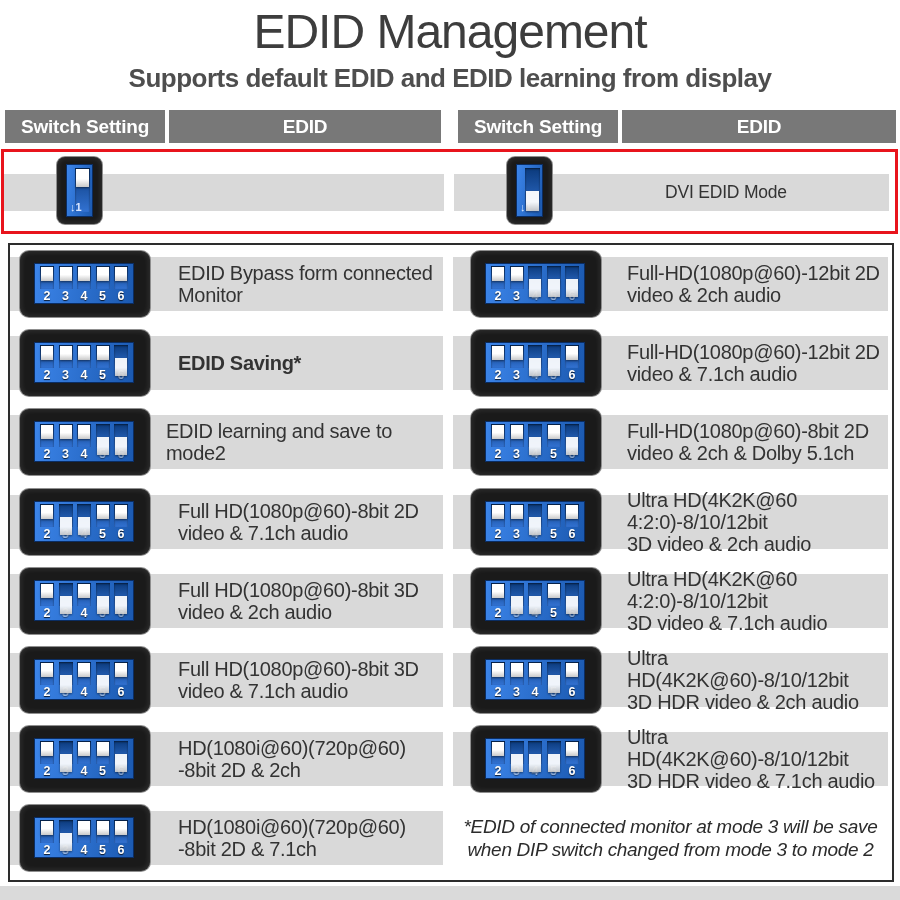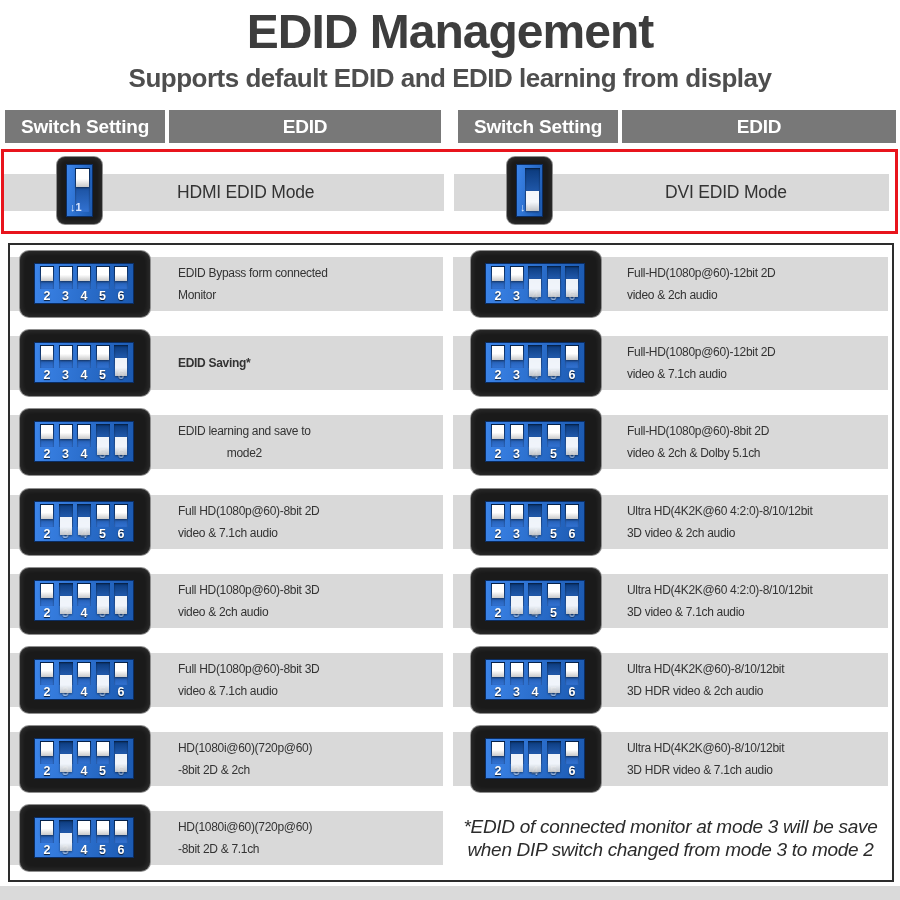--- a/index.html
+++ b/index.html
@@ -1,21 +1,21 @@
 <!DOCTYPE html>
 <html><head>
 <meta charset="utf-8">
 <style>
   html,body{margin:0;padding:0;background:#fff;}
   .canvas{position:relative;width:900px;height:900px;background:#ffffff;overflow:hidden;
           font-family:"Liberation Sans",sans-serif;}
 
   
   .title{position:absolute;top:4px;left:0;width:900px;text-align:center;
-         font-size:48px;font-weight:bold;color:#3d3d3d;letter-spacing:-1px;}
+         font-size:48px;font-weight:normal;color:#3d3d3d;letter-spacing:-1px;}
   .subtitle{position:absolute;top:63px;left:0;width:900px;text-align:center;
             font-size:26px;font-weight:600;color:#4e4e4e;letter-spacing:-0.5px;}
 
   
   .hcell{position:absolute;top:110px;height:33px;background:#787878;color:#ffffff;
          display:flex;align-items:center;justify-content:center;
          font-size:19px;font-weight:bold;letter-spacing:-0.2px;}
   .hc1{left:5px;width:160px;}
   .hc2{left:169px;width:272px;}
   .hc3{left:458px;width:160px;}
@@ -46,21 +46,21 @@
   .sglslider.up{top:4px;height:18px;}
   .sglslider.down{top:26px;height:20px;opacity:.95;}
   .sglmark{position:absolute;left:3px;bottom:3px;z-index:1;
            font-size:11px;font-weight:bold;color:#d9e7ff;}
 
   
   .main-table{position:absolute;left:8px;top:243px;width:882px;height:635px;
               border:2px solid #2d2d2d;background:#fff;}
   .band{position:absolute;height:54px;background:#d9d9d9;}
   .rlabel{position:absolute;height:54px;display:flex;align-items:center;
-          font-size:12px;color:#333333;letter-spacing:-0.3px;
+          font-size:20px;color:#333333;letter-spacing:-0.3px;
           white-space:pre-line;line-height:22px;}
   .footnote{position:absolute;left:443px;width:435px;height:54px;
             display:flex;align-items:center;justify-content:center;text-align:center;
             font-size:19px;color:#2b2b2b;white-space:pre-line;line-height:23px;
             letter-spacing:-0.3px;}
 
   
   .dipf{position:absolute;width:130px;height:66px;background:#1a1a1a;border-radius:9px;
         box-shadow:0 0 0 1px #8f8f8f, inset 0 0 6px rgba(255,255,255,.14);}
   .dipp{position:absolute;left:14px;top:12px;width:100px;height:41px;box-sizing:border-box;
@@ -99,21 +99,20 @@
     <div class="mband mband-l"></div>
     <div class="mband mband-r"></div>
 
     <div class="sglf" style="left:53px;top:5px;">
       <div class="sglp">
         <div class="sgltrack"></div>
         <div class="sglslider up"></div>
         <div class="sglmark">↓1</div>
       </div>
     </div>
-    <div class="mlabel mlabel-l">HDMI EDID Mode</div>
 
     <div class="sglf" style="left:503px;top:5px;">
       <div class="sglp">
         <div class="sgltrack"></div>
         <div class="sglslider down"></div>
         <div class="sglmark">↓1</div>
       </div>
     </div>
     <div class="mlabel mlabel-r">DVI EDID Mode</div>
   </div>
@@ -208,21 +207,21 @@
             <div class="dslider down"></div>
             <div class="dnum dim">5</div>
           </div>
           <div class="dcol">
             <div class="dtrack"></div>
             <div class="dslider down"></div>
             <div class="dnum dim">6</div>
           </div>
         </div>
       </div>
-      <div class="rlabel" style="left: 168px; width: 255px; top: 170.4px; text-align: center;">EDID learning and save to
+      <div class="rlabel" style="left: 156px; width: 255px; top: 170.4px;">EDID learning and save to
 mode2</div>
       <div class="band" style="left: 0px; width: 433px; top: 249.6px;"></div>
       <div class="dipf" style="left: 10px; top: 243.6px;">
         <div class="dipp">
           <div class="dcol">
             <div class="dtrack"></div>
             <div class="dslider up"></div>
             <div class="dnum">2</div>
           </div>
           <div class="dcol">

